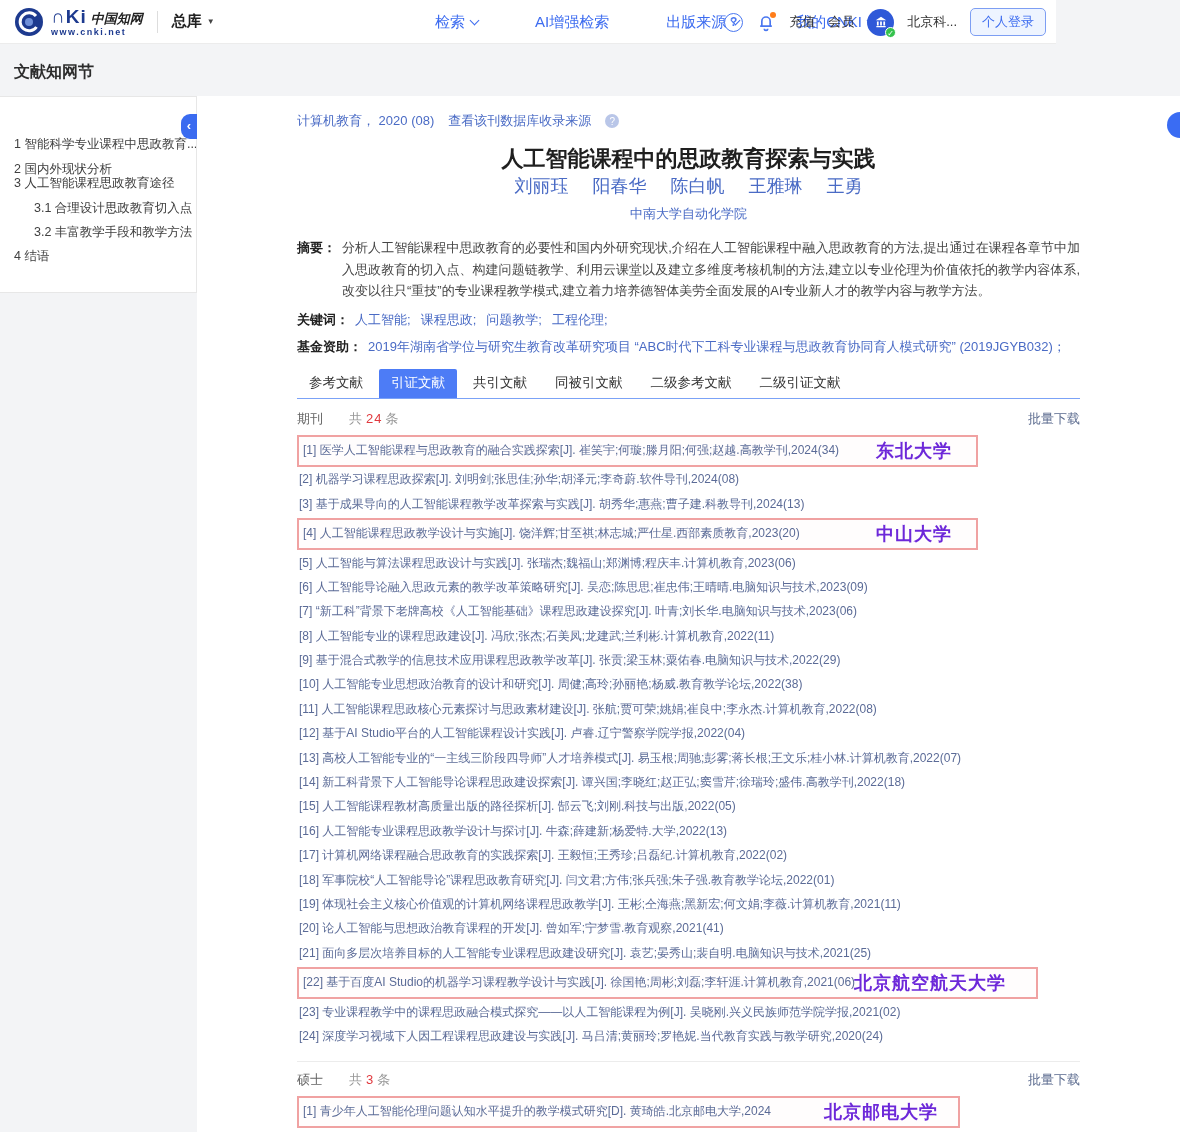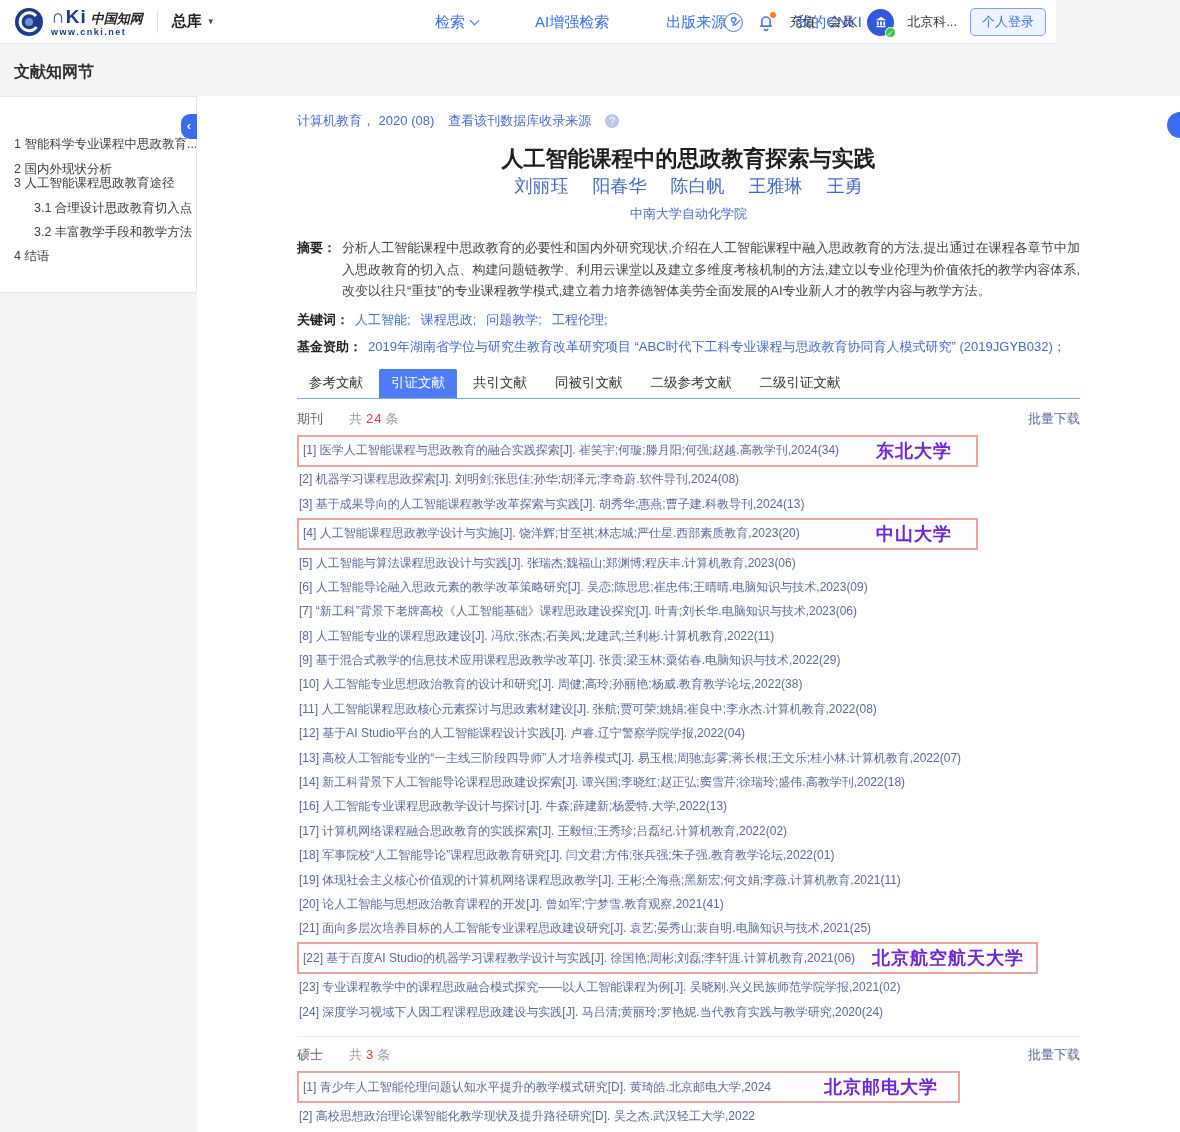--- a/index.html
+++ b/index.html
@@ -82,21 +82,21 @@
   .sec-count .red { color:#e0393e; margin:0 3px; }
   .sec-dl { margin-left:auto; color:#5a6a8e; cursor:pointer; }
   .cite-list { margin-top:7px; }
   .cite-row { position:relative; height:24.4px; display:flex; align-items:center; font-size:12px;
               color:#5b6b97; white-space:nowrap; padding-left:2px; cursor:pointer; }
   .cite-row.hl { border:2px solid #f0a2a2; height:32px; margin:1.2px 0; padding-left:4px; background:#fffdfd; }
   .hl-a { width:681px; } .hl-b { width:741px; } .hl-c { width:663px; }
   .annotation { position:absolute; top:50%; transform:translateY(-50%); font-weight:bold; color:#6d28d9;
                 font-size:18px; letter-spacing:1px; }
   .annotation:empty { display:none; }
-  .hl-a .annotation { right:24px; } .hl-b .annotation { right:12px; } .hl-c .annotation { right:20px; }
+  .hl-a .annotation { right:24px; } .hl-b .annotation { right:30px; } .hl-c .annotation { right:20px; }
   .sec-divider { margin-top:12px; border-top:1px solid #ececec; }
   .sec-head.second { margin-top:9px; }
   
   .float-btn { position:absolute; left:1167px; top:112px; width:26px; height:26px; border-radius:50%;
                background:#3a6cf3; z-index:8; cursor:pointer; }
 </style>
 </head>
 <body>
 
 <div class="topnav">
@@ -346,20 +346,24 @@
       <div class="cite-row">
         <span class="cite-text">[13] 高校人工智能专业的“一主线三阶段四导师”人才培养模式[J]. 易玉根;周驰;彭雾;蒋长根;王文乐;桂小林.计算机教育,2022(07)</span>
 
       </div>
 
       <div class="cite-row">
         <span class="cite-text">[14] 新工科背景下人工智能导论课程思政建设探索[J]. 谭兴国;李晓红;赵正弘;窦雪芹;徐瑞玲;盛伟.高教学刊,2022(18)</span>
 
       </div>
 
+      <div class="cite-row">
+        <span class="cite-text">[15] 人工智能课程教材高质量出版的路径探析[J]. 郜云飞;刘刚.科技与出版,2022(05)</span>
+
+      </div>
 
       <div class="cite-row">
         <span class="cite-text">[16] 人工智能专业课程思政教学设计与探讨[J]. 牛森;薛建新;杨爱特.大学,2022(13)</span>
 
       </div>
 
       <div class="cite-row">
         <span class="cite-text">[17] 计算机网络课程融合思政教育的实践探索[J]. 王毅恒;王秀珍;吕磊纪.计算机教育,2022(02)</span>
 
       </div>

